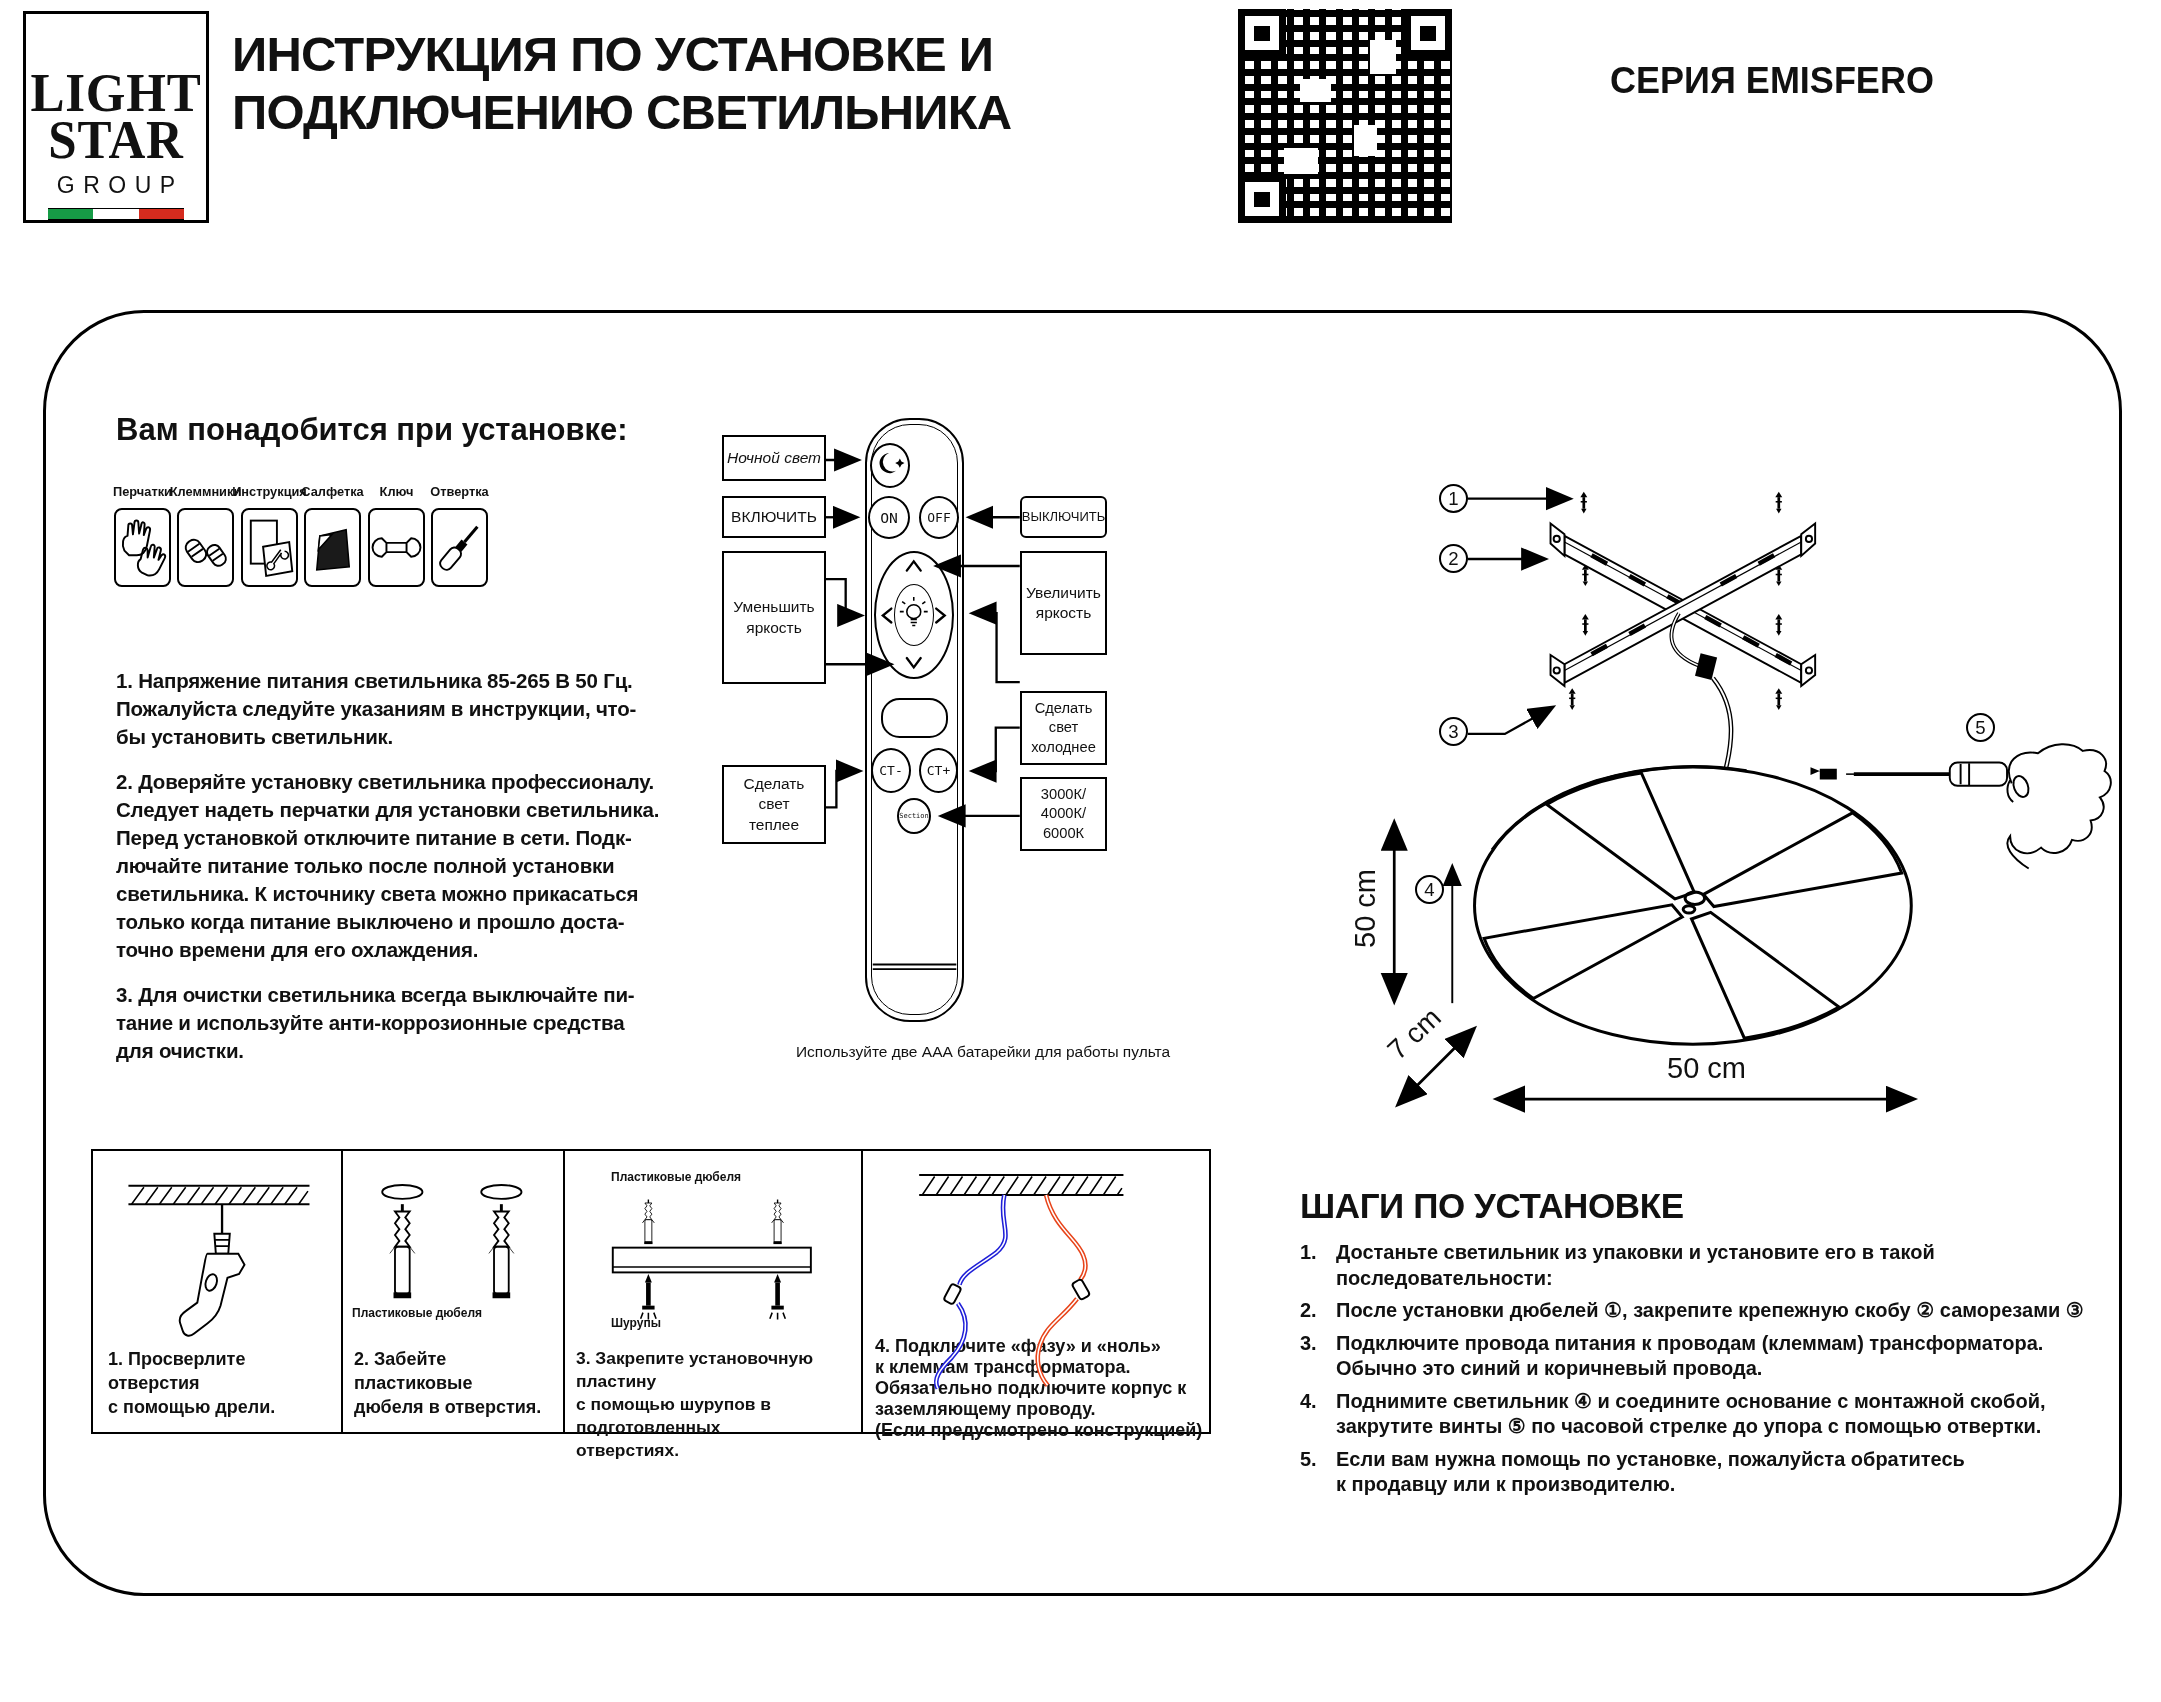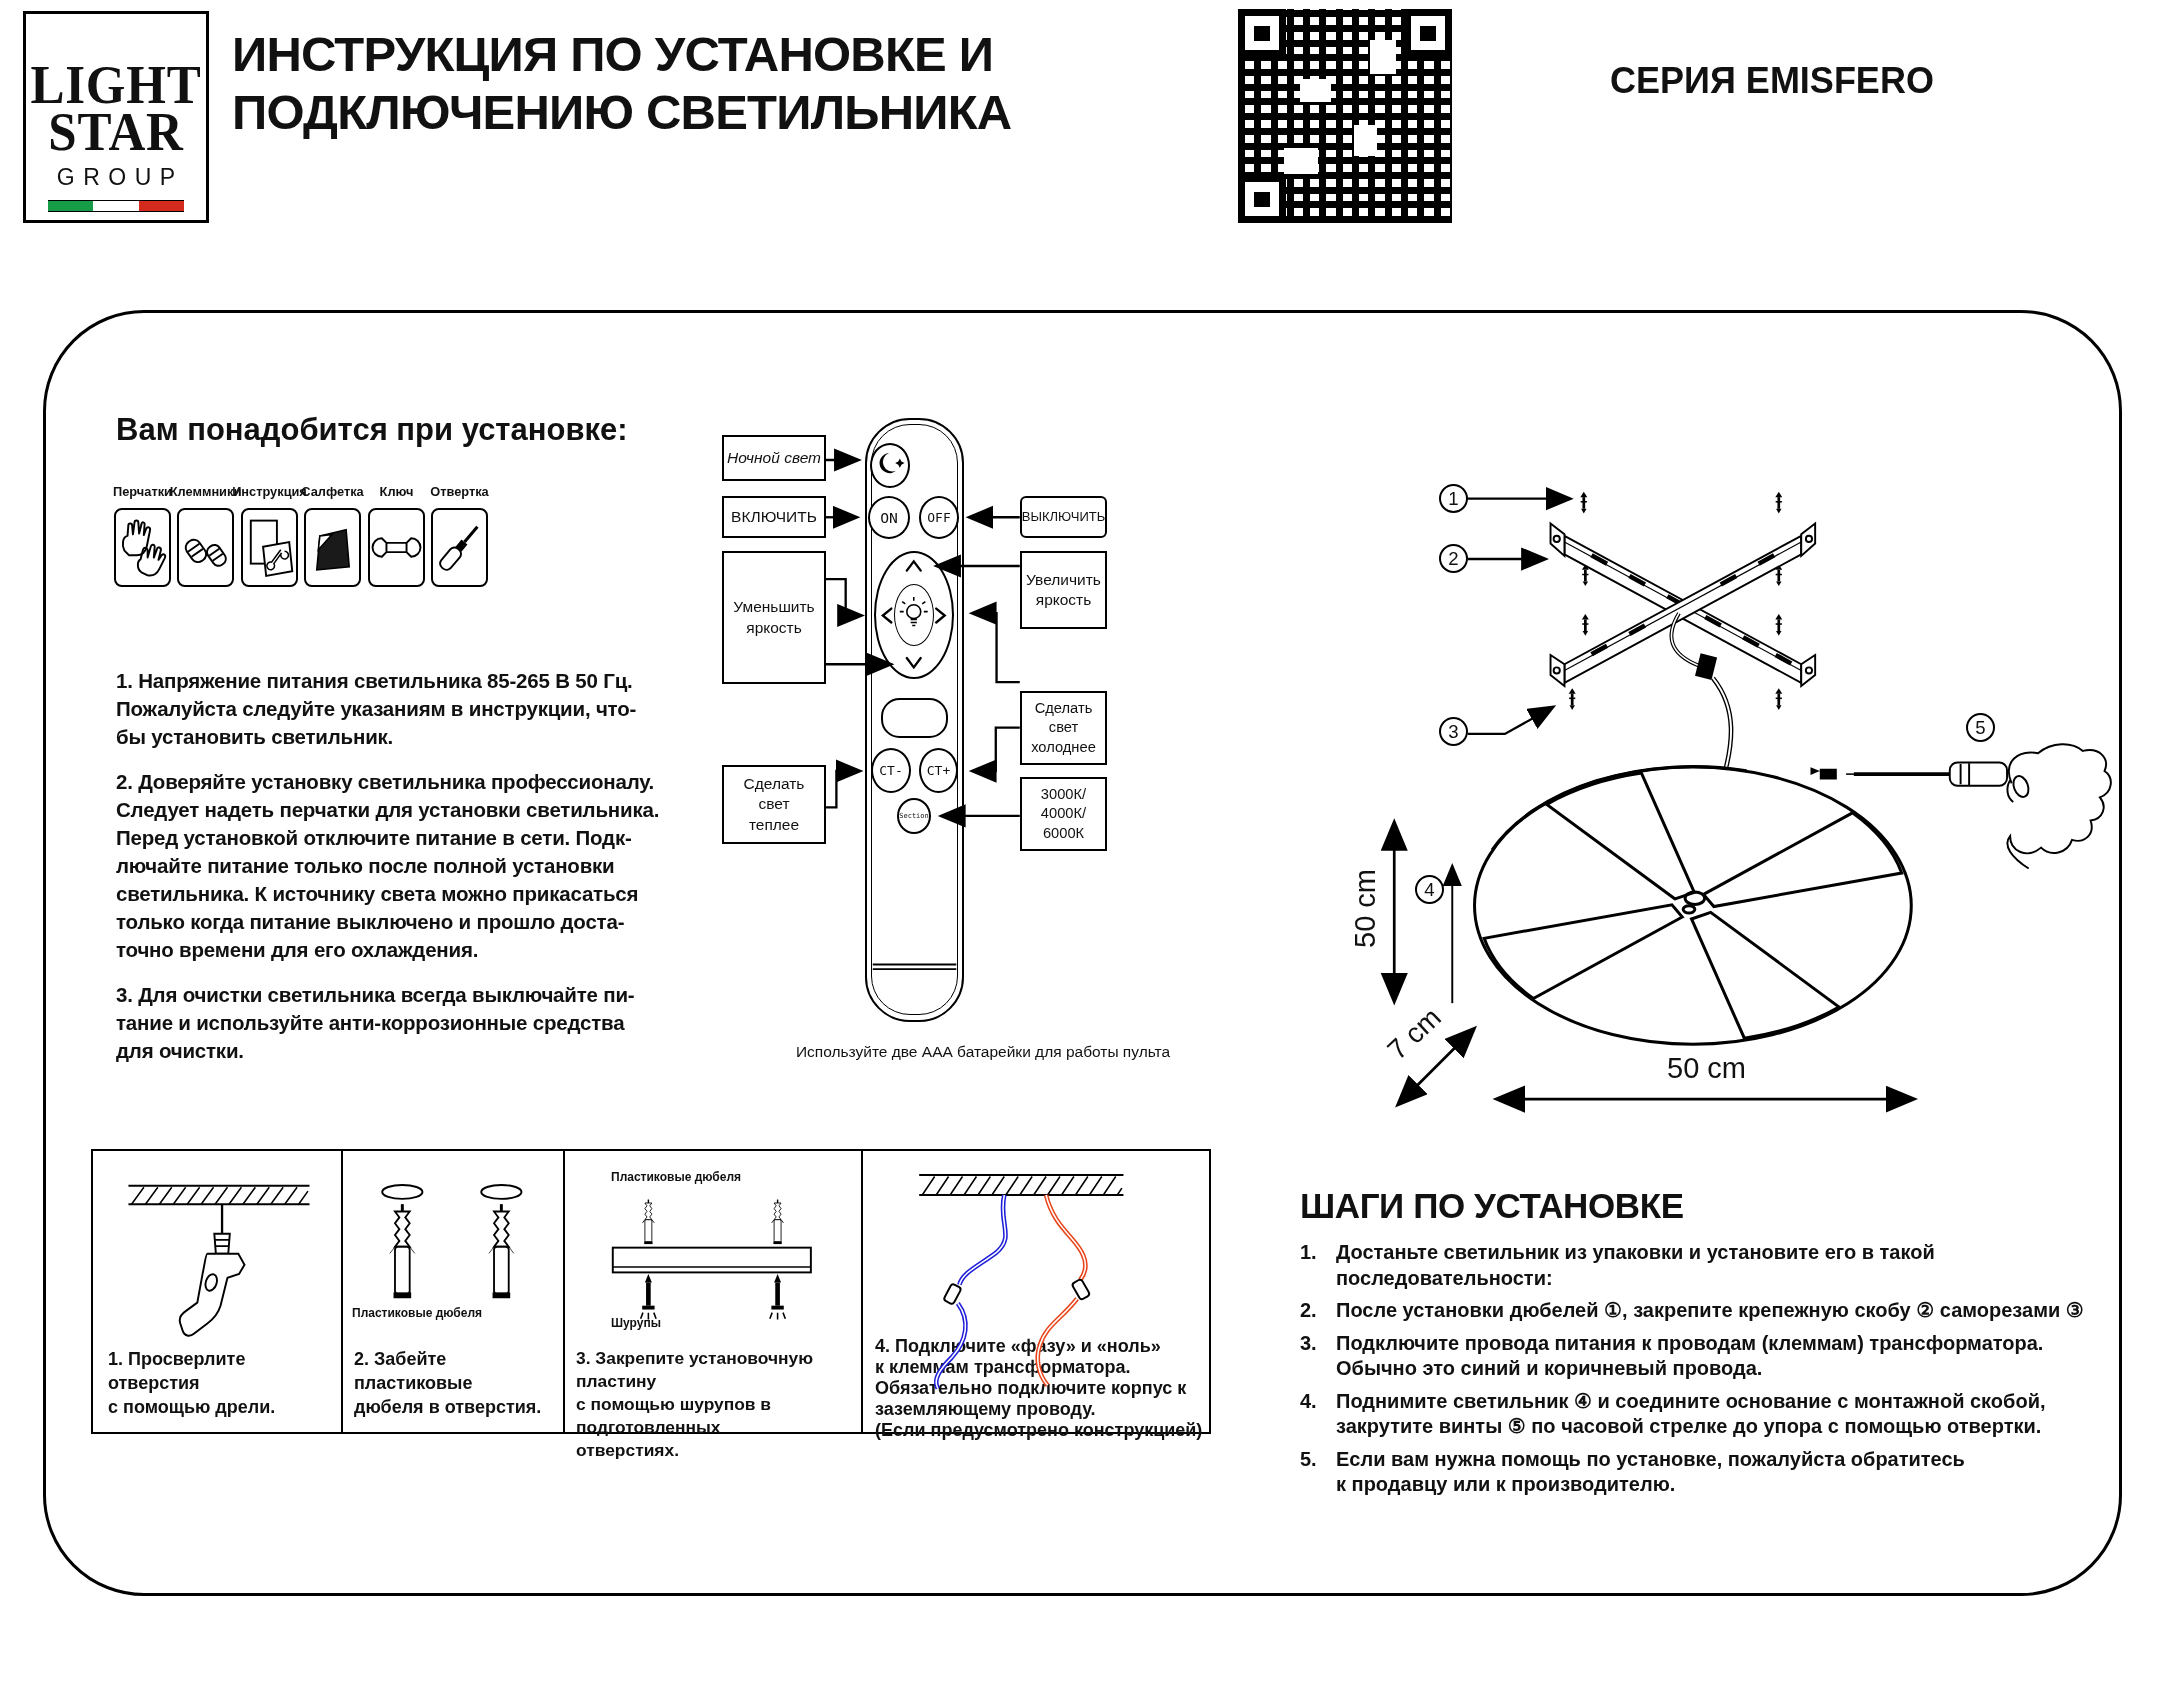--- a/index.html
+++ b/index.html
@@ -2,21 +2,21 @@
 <html style="font-size:12.4px"><head>
 <meta charset="utf-8">
 <style>
   html,body{margin:0;padding:0;background:#fff;}
   .page{position:relative;width:2161px;height:1703px;background:#fff;color:#111;
         font-family:"Liberation Sans",sans-serif;overflow:hidden;}
   .abs{position:absolute;}
   .pre{white-space:pre-line;}
   
   .logo-box{left:23px;top:10.8px;width:186px;height:212px;border:3.1px solid #000;
-            display:flex;flex-direction:column;align-items:center;justify-content:flex-end;padding-bottom:8px;box-sizing:border-box;}
+            display:flex;flex-direction:column;align-items:center;justify-content:flex-end;padding-bottom:0;box-sizing:border-box;}
   .logo-word{font-family:"Liberation Serif",serif;font-weight:700;font-size:51px;line-height:.92;letter-spacing:0.8px;transform:scaleY(1.08);}
   .logo-group{font-family:"Liberation Sans",sans-serif;font-size:23px;letter-spacing:8.5px;margin-top:7.7px;margin-right:-8.5px;}
   .logo-flag{display:flex;width:136px;height:10px;margin-top:9.3px;border-top:1.5px solid #000;border-bottom:1.5px solid #000;}
   .logo-flag div{flex:1;}
   .main-title{left:232px;top:26px;font-size:49px;font-weight:700;line-height:1.18;letter-spacing:-0.8px;}
   .series{left:1532px;top:60px;width:480px;text-align:center;font-size:36px;font-weight:700;}
   .article{left:1532px;top:145px;width:480px;text-align:center;font-size:40px;font-weight:700;}
   
   .qr{left:1238px;top:9.3px;width:214px;height:214px;background:
       repeating-linear-gradient(0deg,#000 0 7px,transparent 7px 14.7px),
@@ -207,21 +207,21 @@
 яркость</span>
     </div>
   <div class="lblbox" style="left:722px;top:765px;width:104px;height:79px;">
       <span class="pre">Сделать
 свет
 теплее</span>
     </div>
   <div class="lblbox" style="left:1020px;top:496px;width:87px;height:42px;font-size:13px;border-radius:6px;">
       <span class="pre">ВЫКЛЮЧИТЬ</span>
     </div>
-  <div class="lblbox" style="left:1020px;top:551px;width:87px;height:78px;">
+  <div class="lblbox" style="left:1020px;top:551px;width:87px;height:104px;">
       <span class="pre">Увеличить
 яркость</span>
     </div>
   <div class="lblbox" style="left:1020px;top:691px;width:87px;height:74px;font-size:14.7px;">
       <span class="pre">Сделать
 свет
 холоднее</span>
     </div>
   <div class="lblbox" style="left:1020px;top:777px;width:87px;height:74px;font-size:14.7px;">
       <span class="pre">3000К/

